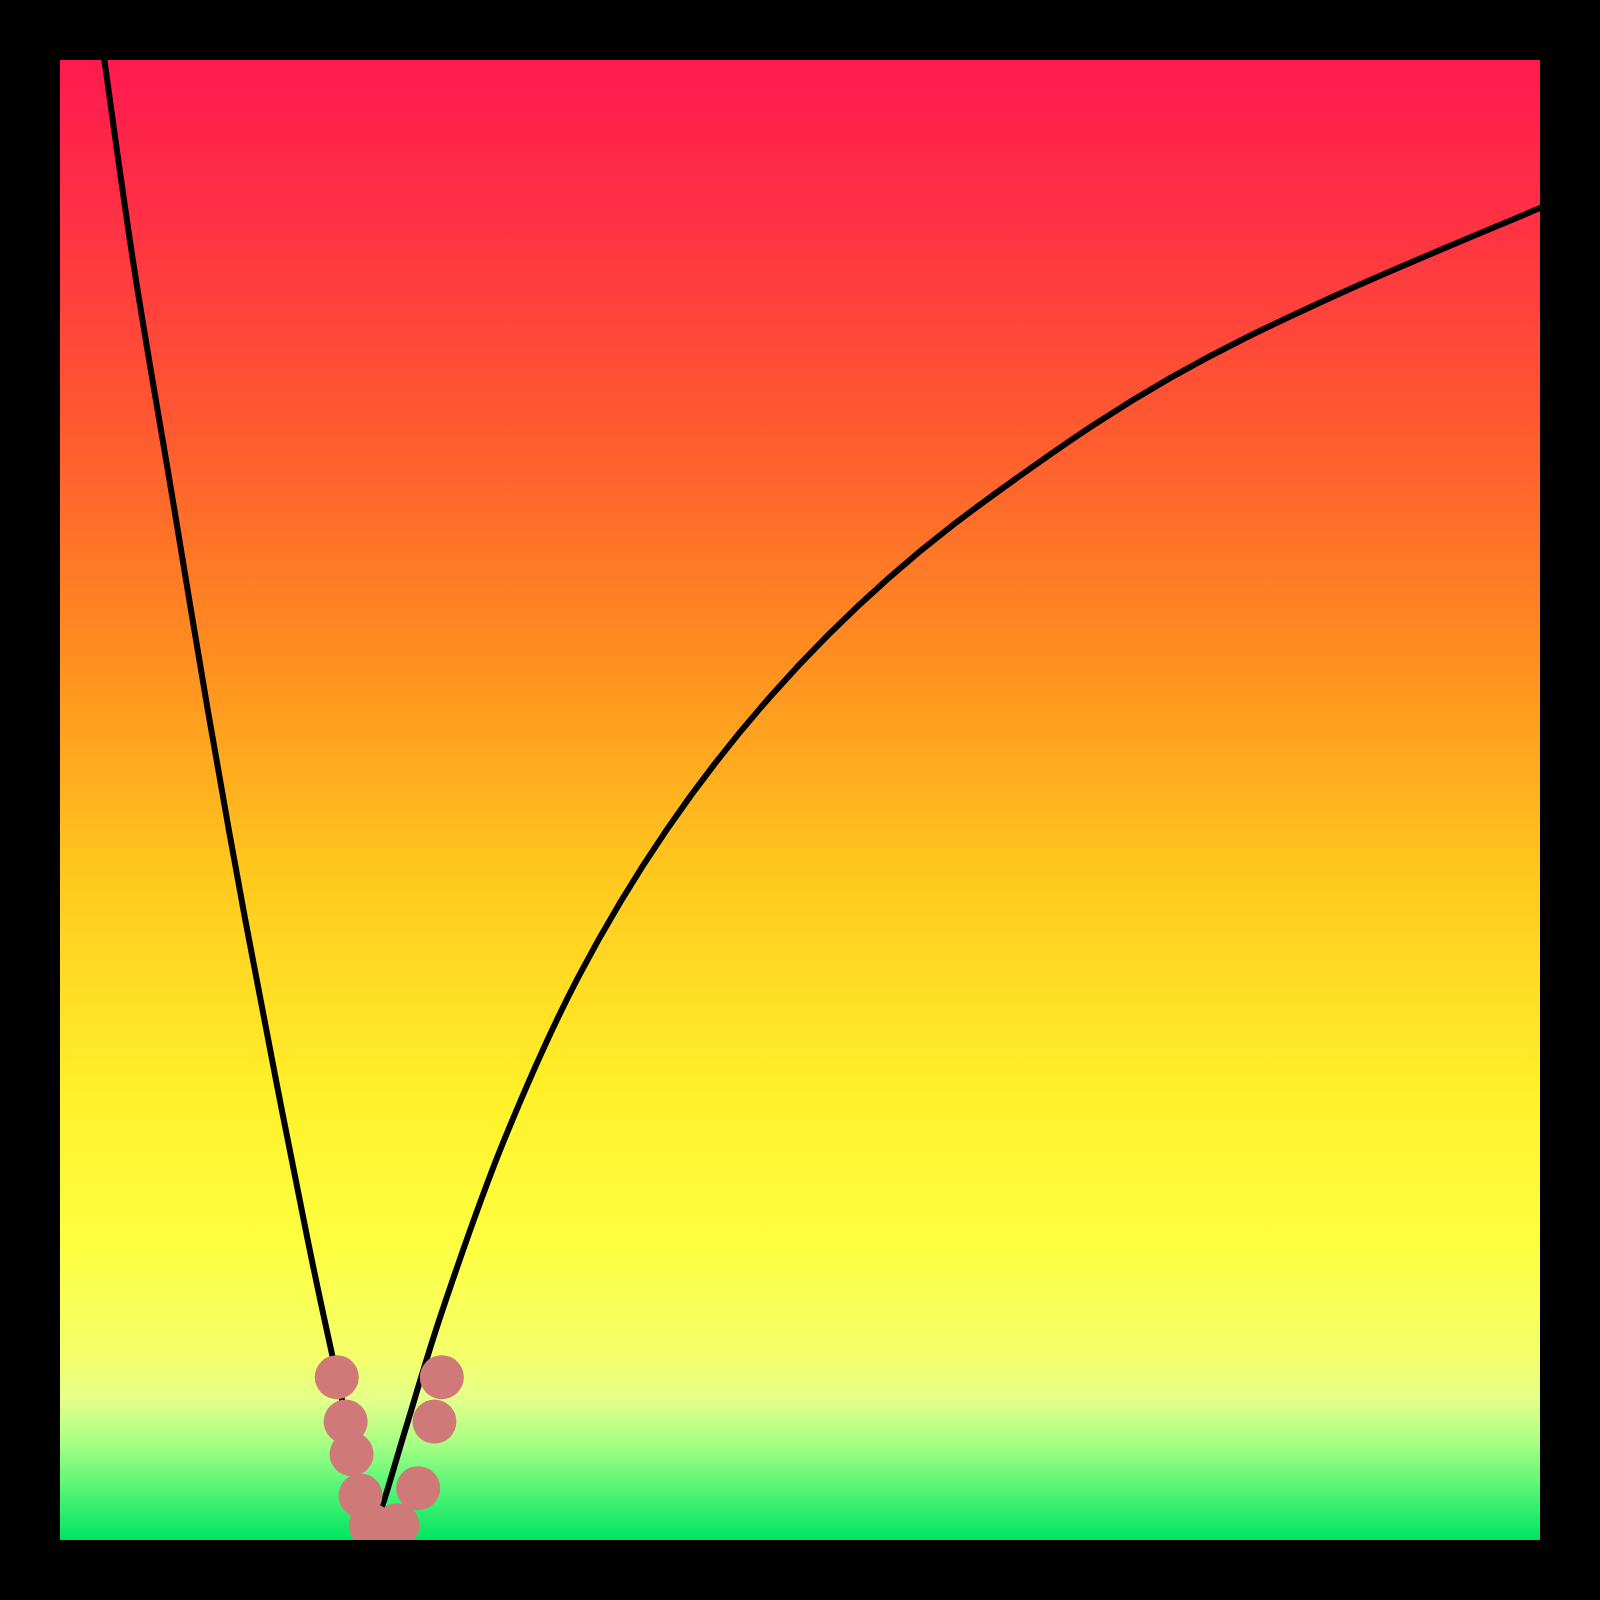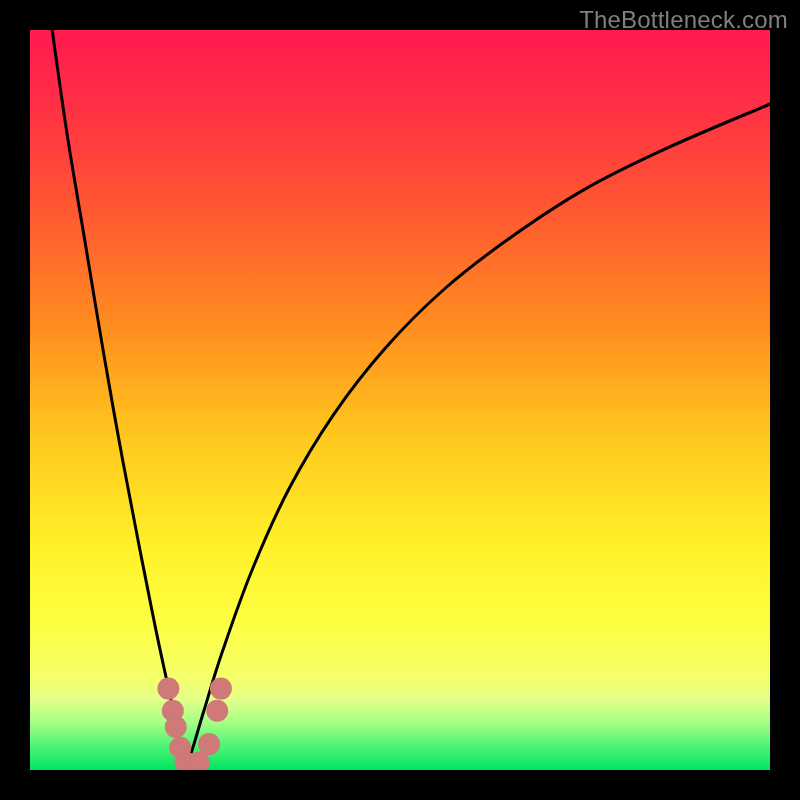--- a/index.html
+++ b/index.html
@@ -87,14 +87,13 @@
           <circle cx="145.77999999999997" cy="697.08" r="11" fill="#cf7a78"></circle>
           <circle cx="150.22" cy="717.8" r="11" fill="#cf7a78"></circle>
           <circle cx="155.4" cy="732.6" r="11" fill="#cf7a78"></circle>
           <circle cx="168.72" cy="732.6" r="11" fill="#cf7a78"></circle>
           <circle cx="179.07999999999998" cy="714.1" r="11" fill="#cf7a78"></circle>
           <circle cx="187.22" cy="680.8" r="11" fill="#cf7a78"></circle>
           <circle cx="190.92000000000002" cy="658.6" r="11" fill="#cf7a78"></circle>
         </g>
     </svg>
   </div>
-  <div class="watermark">TheBottleneck.com</div>
 </div>
 
 </body></html>

